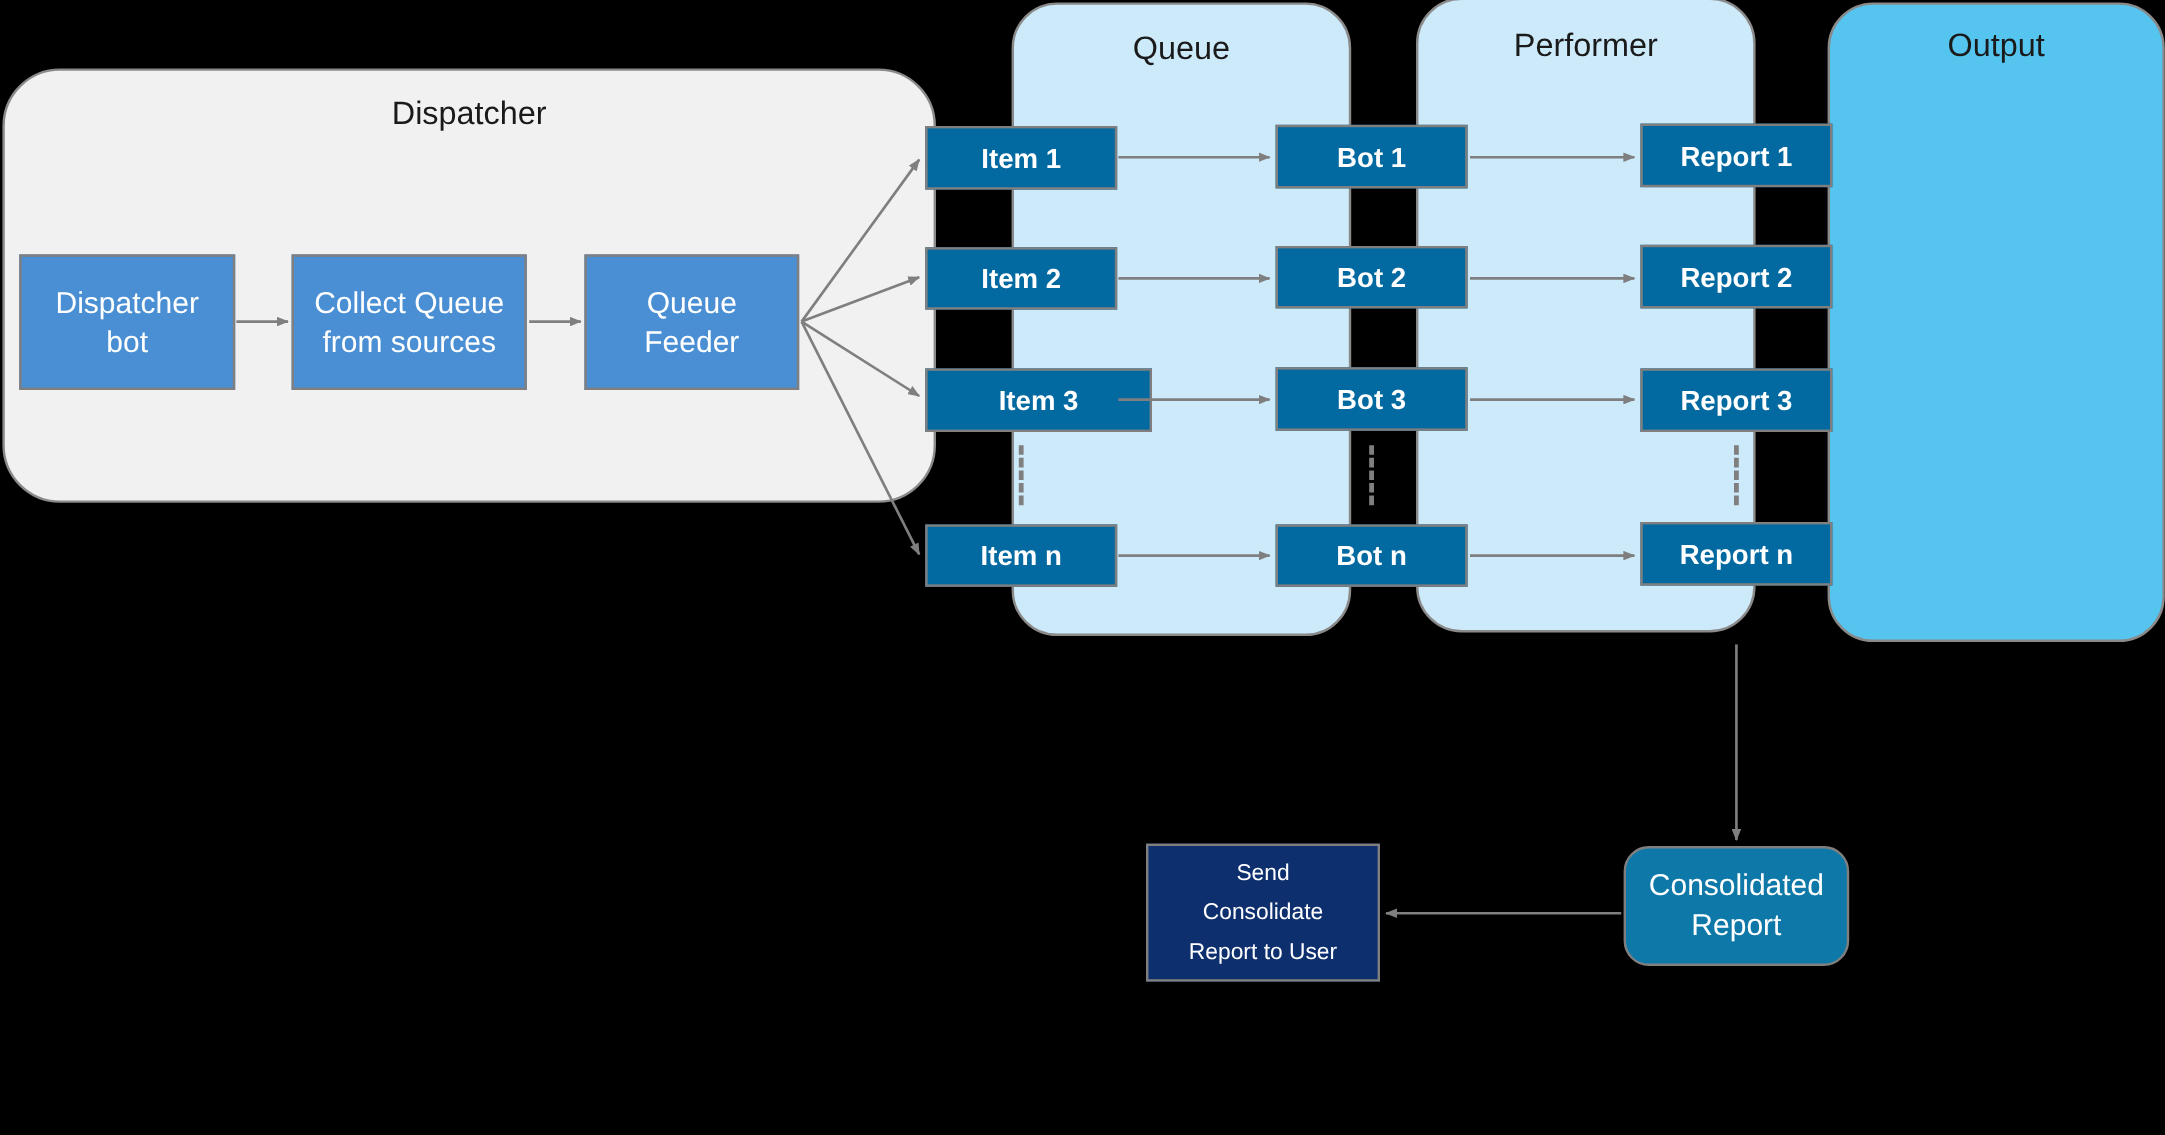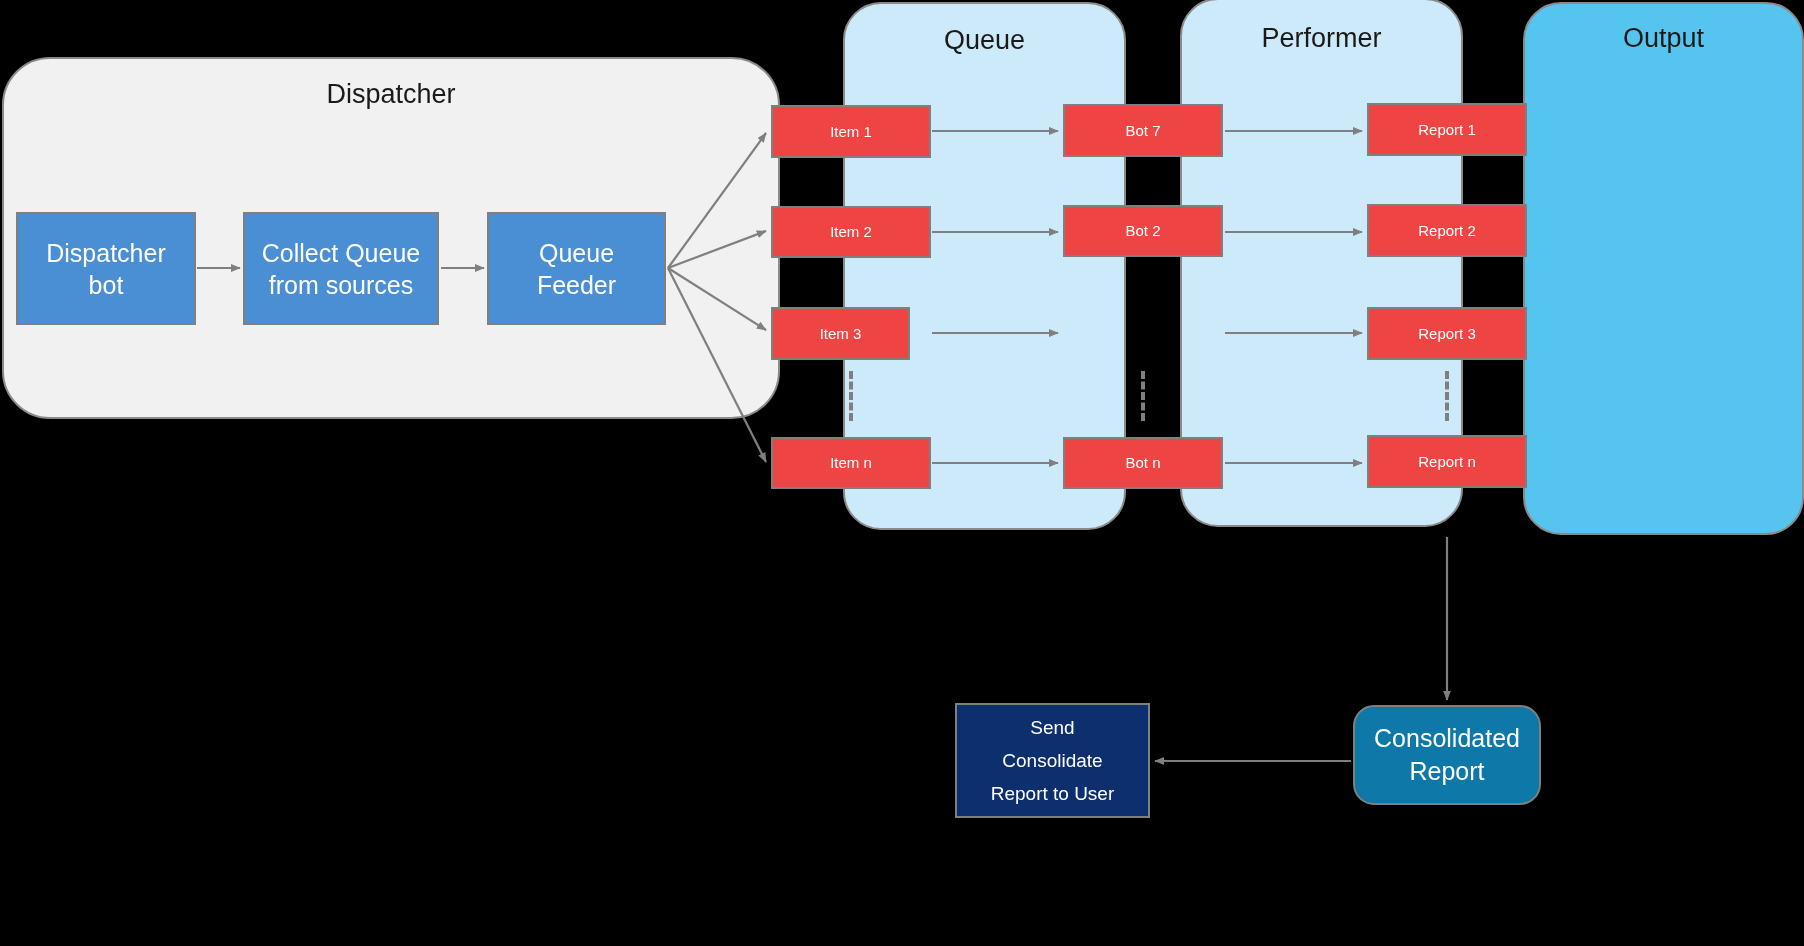--- a/index.html
+++ b/index.html
@@ -106,23 +106,24 @@
     width: 100%;
     white-space: pre-line;
   }
 
   .blue-node {
     background: #4A8FD4;
     font-size: 25px;
     line-height: 32px;
   }
   .gray-node {
-    background: #ef4444;
-    font-size: 15px;
+    background: #0369a1;
+    font-size: 23px;
     line-height: 28px;
+    font-weight: bold;
   }
   .teal-node {
     background: #0E79A8;
     font-size: 25px;
     line-height: 33px;
     border-radius: 21px;
   }
   .navy-node {
     background: #0D2F6E;
     font-size: 19px;
@@ -130,21 +131,21 @@
   }
 
   
   #node-dispatcher-bot    { left: 16px;  top: 212px; width: 180px; height: 113px; }
   #node-collect-data      { left: 243px; top: 212px; width: 196px; height: 113px; }
   #node-queue-feeder      { left: 487px; top: 212px; width: 179px; height: 113px; }
 
   
   #node-item-1 { left: 771px; top: 105px; width: 160px; height: 53px; }
   #node-item-2 { left: 771px; top: 206px; width: 160px; height: 52px; }
-  #node-item-3 { left: 771px; top: 307px; width: 139px; height: 53px; }
+  #node-item-3 { left: 771px; top: 307px; width: 189px; height: 53px; }
   #node-item-n { left: 771px; top: 437px; width: 160px; height: 52px; }
 
   
   #node-bot-1 { left: 1063px; top: 104px; width: 160px; height: 53px; }
   #node-bot-2 { left: 1063px; top: 205px; width: 160px; height: 52px; }
   #node-bot-3 { left: 1063px; top: 306px; width: 160px; height: 53px; }
   #node-bot-n { left: 1063px; top: 437px; width: 160px; height: 52px; }
 
   
   #node-report-1 { left: 1367px; top: 103px; width: 160px; height: 53px; }
@@ -240,24 +241,27 @@
   <div class="node gray-node" id="node-item-n">
     <span class="node-label">Item n</span>
   </div>
 
   <div class="panel" id="performer-panel">
     <div class="panel-title">Performer</div>
   </div>
   <div class="ellipsis-vert" id="ellipsis-performer"></div>
 
   <div class="node gray-node" id="node-bot-1">
-    <span class="node-label">Bot 7</span>
+    <span class="node-label">Bot 1</span>
   </div>
   <div class="node gray-node" id="node-bot-2">
     <span class="node-label">Bot 2</span>
+  </div>
+  <div class="node gray-node" id="node-bot-3">
+    <span class="node-label">Bot 3</span>
   </div>
   <div class="node gray-node" id="node-bot-n">
     <span class="node-label">Bot n</span>
   </div>
 
   <div class="panel" id="output-panel">
     <div class="panel-title">Output</div>
   </div>
   <div class="ellipsis-vert" id="ellipsis-output"></div>
 

